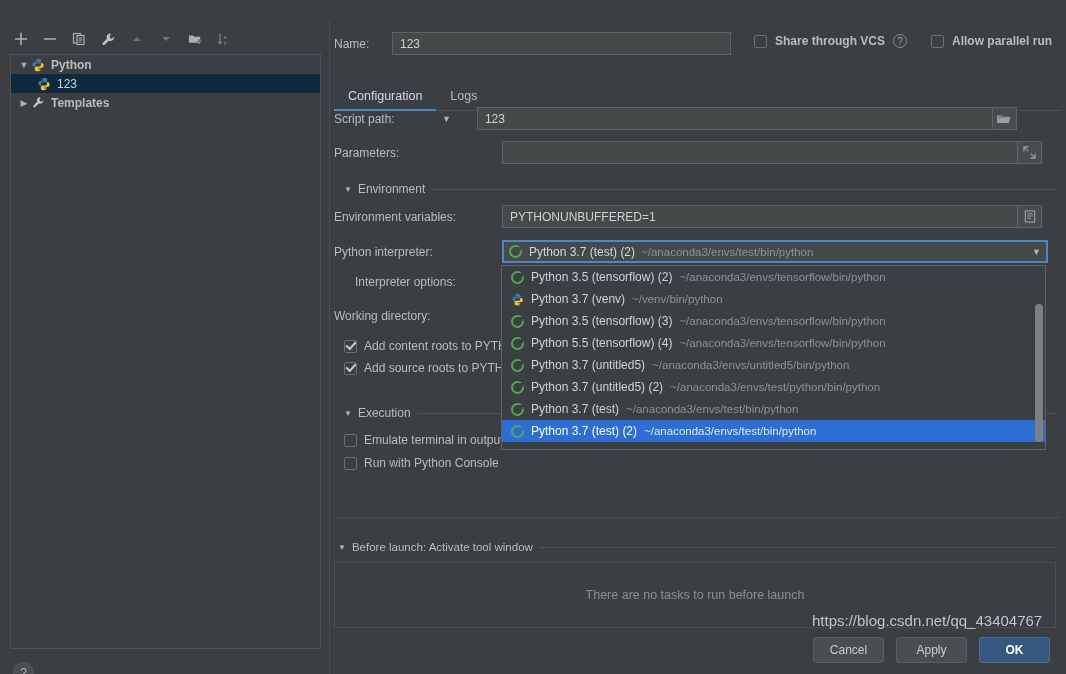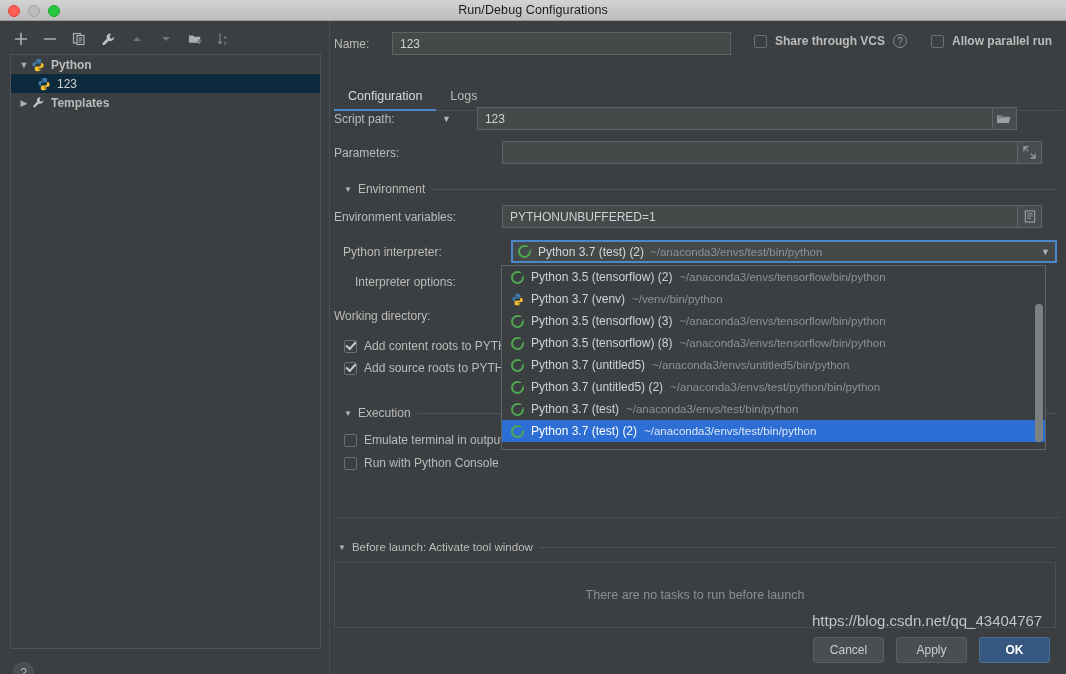--- a/index.html
+++ b/index.html
@@ -184,28 +184,20 @@
   }
 
   .divline { position: absolute; background: #4a4e50; height: 1px; }
   .panelsplit { position: absolute; left: 329px; top: 21px; width: 1px; height: 653px; background: #4a4e50; }
 </style>
 </head>
 <body>
 
 <div id="root">
 
-  <div class="titlebar">
-    <div class="traffic">
-      <div class="tl red"></div>
-      <div class="tl yellow"></div>
-      <div class="tl green"></div>
-    </div>
-    <div class="title">Run/Debug Configurations</div>
-  </div>
 
   <div class="leftpanel">
 
     <div class="lefttoolbar">
       <div class="tbtn" title="Add">
         <svg width="14" height="14" viewBox="0 0 14 14">
             <path d="M7 1.5v11M1.5 7h11" stroke="#a9b0b6" stroke-width="1.6" stroke-linecap="round"></path>
           </svg>
       </div>
       <div class="tbtn" title="Remove">
@@ -341,21 +333,21 @@
       <span class="field" style="width:516px;">PYTHONUNBUFFERED=1</span>
       <span class="btnicon">
         <svg width="12" height="13" viewBox="0 0 13 14">
             <rect x="1.5" y="1" width="10" height="12" fill="none" stroke="#9aa0a2" stroke-width="1.2"></rect>
             <path d="M3.6 4h5.8M3.6 6.4h5.8M3.6 8.8h4" stroke="#9aa0a2" stroke-width="1.1"></path>
           </svg>
       </span>
     </div>
 
     <div class="formrow" style="left:4px; top:219px;">
-      <span class="rowlabel" style="width:168px;margin-left:9px;">Python interpreter:</span>
+      <span class="rowlabel" style="width:168px;">Python interpreter:</span>
       <span class="combo" style="width:546px; border-color:#4a88c7; box-shadow: 0 0 0 1px #4a88c7 inset;">
         <span class="greenring"></span>
         <span style="margin-left:7px; color:#d4d7d9;">Python 3.7 (test) (2)</span>
         <span style="margin-left:6px; color:#8d9295; font-size:11.5px;">~/anaconda3/envs/test/bin/python</span>
         <span style="margin-left:auto; color:#b0b4b7; font-size:9px;">▼</span>
       </span>
     </div>
 
     <div class="formrow" style="left:4px; top:254px;">
       <span class="rowlabel" style="width:168px;margin-left:21px;">Interpreter options:</span>
@@ -426,21 +418,21 @@
       <span class="nm">Python 3.7 (venv)</span>
       <span class="pth">~/venv/bin/python</span>
     </div>
     <div class="ditem">
       <span class="greenring"></span>
       <span class="nm">Python 3.5 (tensorflow) (3)</span>
       <span class="pth">~/anaconda3/envs/tensorflow/bin/python</span>
     </div>
     <div class="ditem">
       <span class="greenring"></span>
-      <span class="nm">Python 3.5 (tensorflow) (8)</span>
+      <span class="nm">Python 5.5 (tensorflow) (4)</span>
       <span class="pth">~/anaconda3/envs/tensorflow/bin/python</span>
     </div>
     <div class="ditem">
       <span class="greenring"></span>
       <span class="nm">Python 3.7 (untitled5)</span>
       <span class="pth">~/anaconda3/envs/untitled5/bin/python</span>
     </div>
     <div class="ditem">
       <span class="greenring"></span>
       <span class="nm">Python 3.7 (untitled5) (2)</span>

